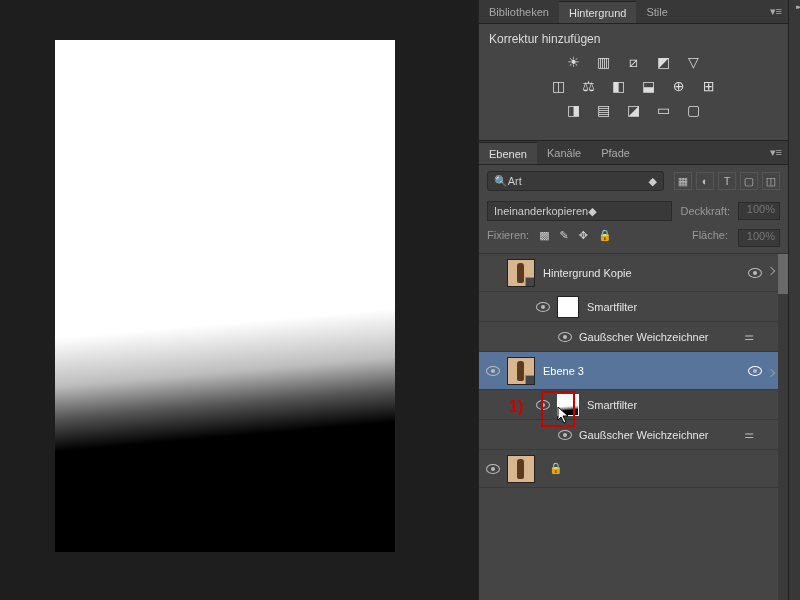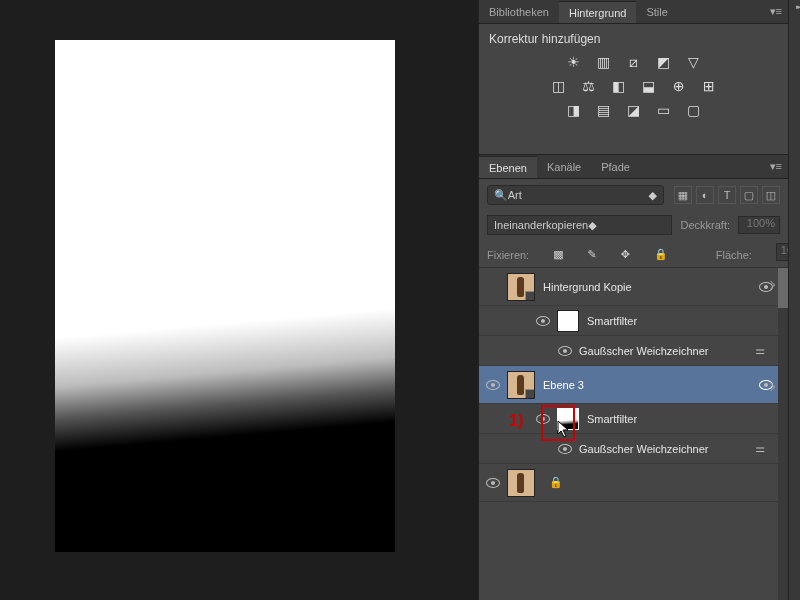--- a/index.html
+++ b/index.html
@@ -5,36 +5,36 @@
 * { margin:0; padding:0; box-sizing:border-box; font-family:"Helvetica Neue",Arial,sans-serif; font-size:11px; color:#ccc; }
 body { background:#2e2e2e; width:800px; height:600px; overflow:hidden; display:flex; }
 .canvas-area { flex:1; background:#1e1e1e; padding:40px 55px; position:relative; }
 .canvas { width:340px; height:512px; background:linear-gradient(175deg,#ffffff 0%,#ffffff 55%,#bdbdbd 64%,#555 70%,#000 76%,#000 100%); }
 .panels { width:310px; background:#454545; display:flex; flex-direction:column; border-left:1px solid #222; }
 .tabs { display:flex; align-items:center; height:24px; background:#383838; border-bottom:1px solid #222; }
 .tab { padding:5px 10px 4px; color:#aaa; cursor:default; }
 .tab.active { background:#454545; color:#e0e0e0; border-top:1px solid #222; }
 .tabs .spacer { flex:1; }
 .menu-btn { width:18px; text-align:center; color:#aaa; padding-right:6px; }
-.korr-body { padding:8px 10px 28px; border-bottom:1px solid #222; }
+.korr-body { padding:8px 10px 14px; border-bottom:1px solid #222; }
 .korr-title { color:#ddd; margin-bottom:8px; font-size:12px; }
 .icon-row { display:flex; gap:10px; justify-content:center; margin:4px 0 8px; }
 .adj-icon { width:20px; height:16px; display:flex; align-items:center; justify-content:center; color:#ddd; font-size:14px; cursor:pointer; }
 .layer-header { display:flex; align-items:center; gap:6px; padding:6px 8px; }
 .search-box { flex:1; height:20px; background:#393939; border:1px solid #2a2a2a; border-radius:3px; display:flex; align-items:center; padding:0 6px; color:#bbb; }
 .filter-icons { display:flex; gap:4px; margin-left:4px; }
 .filter-icons span { width:18px; height:18px; border:1px solid #555; display:flex; align-items:center; justify-content:center; color:#bbb; font-size:11px; cursor:pointer; }
 .opts { display:flex; align-items:center; gap:8px; padding:4px 8px 4px; }
 .blend { flex:1; height:20px; background:#393939; border:1px solid #2a2a2a; display:flex; align-items:center; justify-content:flex-start; padding:0 6px; color:#777; }
 .label-g { color:#999; }
 .num-in { width:42px; height:18px; background:#393939; border:1px solid #2a2a2a; text-align:right; padding:0 4px; color:#777; }
-.lock-row { display:flex; align-items:flex-end; gap:24px; padding:4px 8px 6px; border-bottom:1px solid #333; }
+.lock-row { display:flex; align-items:flex-start; gap:10px; padding:4px 8px 6px; border-bottom:1px solid #333; }
 .lock-row .sp { flex:1; }
 .layers { flex:1; overflow-y:auto; background:#454545; }
-.layer { display:flex; align-items:center; height:38px; border-bottom:1px solid #3a3a3a; padding:0 5px 0 0; }
+.layer { display:flex; align-items:center; height:38px; border-bottom:1px solid #3a3a3a; padding:0 16px 0 0; }
 .layer.sub { height:30px; }
 .layer.selected { background:#58749a; }
 .vis { width:28px; display:flex; justify-content:center; }
 .eye { width:14px; height:10px; border:1px solid #bbb; border-radius:50%; position:relative; }
 .eye::after { content:""; position:absolute; width:4px; height:4px; background:#bbb; border-radius:50%; left:4px; top:2px; }
 .thumb { width:28px; height:28px; background:#d8b690; border:1px solid #222; margin-right:8px; position:relative; }
 .thumb.sm { width:22px; height:22px; }
 .thumb.white { background:#fff; }
 .thumb.gradient { background:linear-gradient(175deg,#fff 0%,#fff 55%,#999 65%,#000 75%,#000 100%); }
 .fig { position:absolute; left:9px; top:3px; width:7px; height:20px; background:#5b3a1e; border-radius:3px 3px 2px 2px; }

